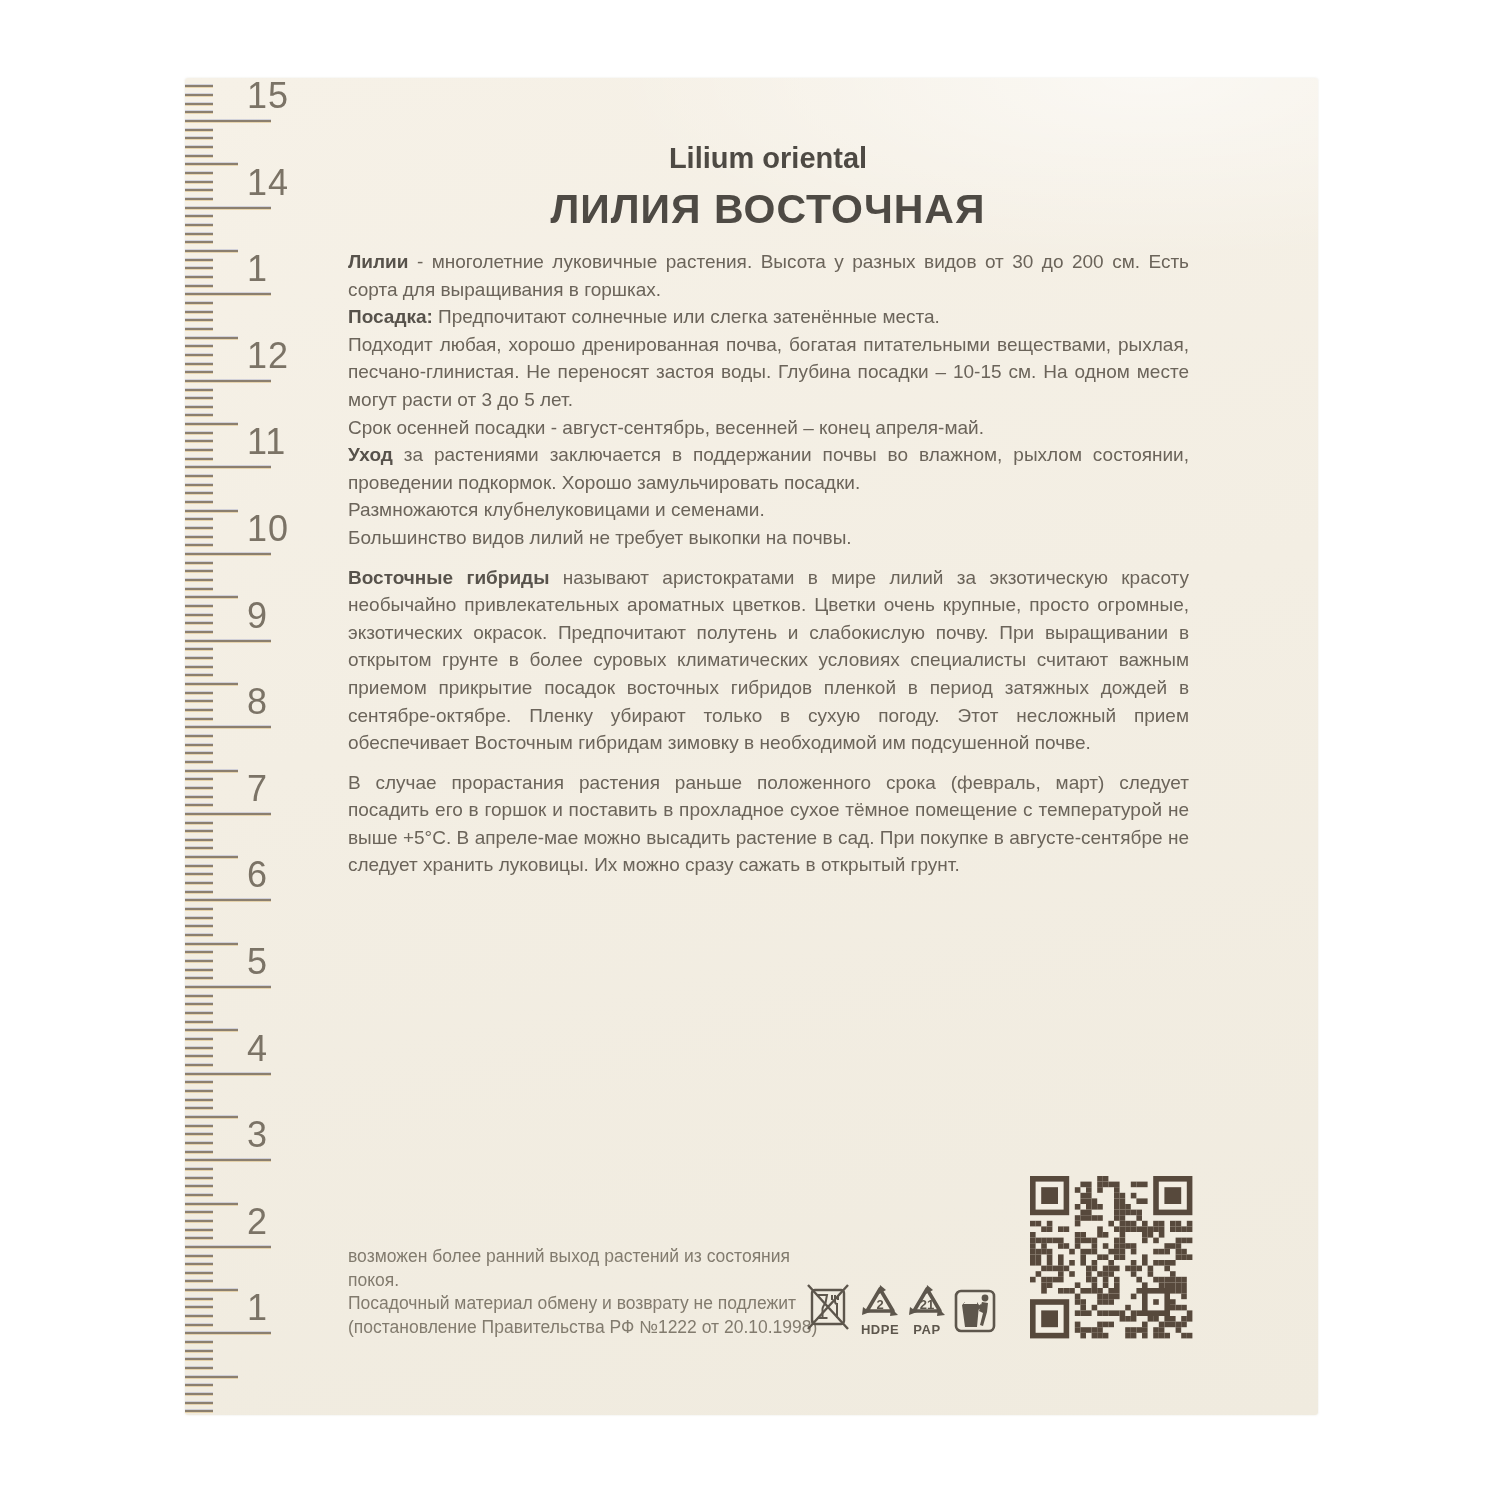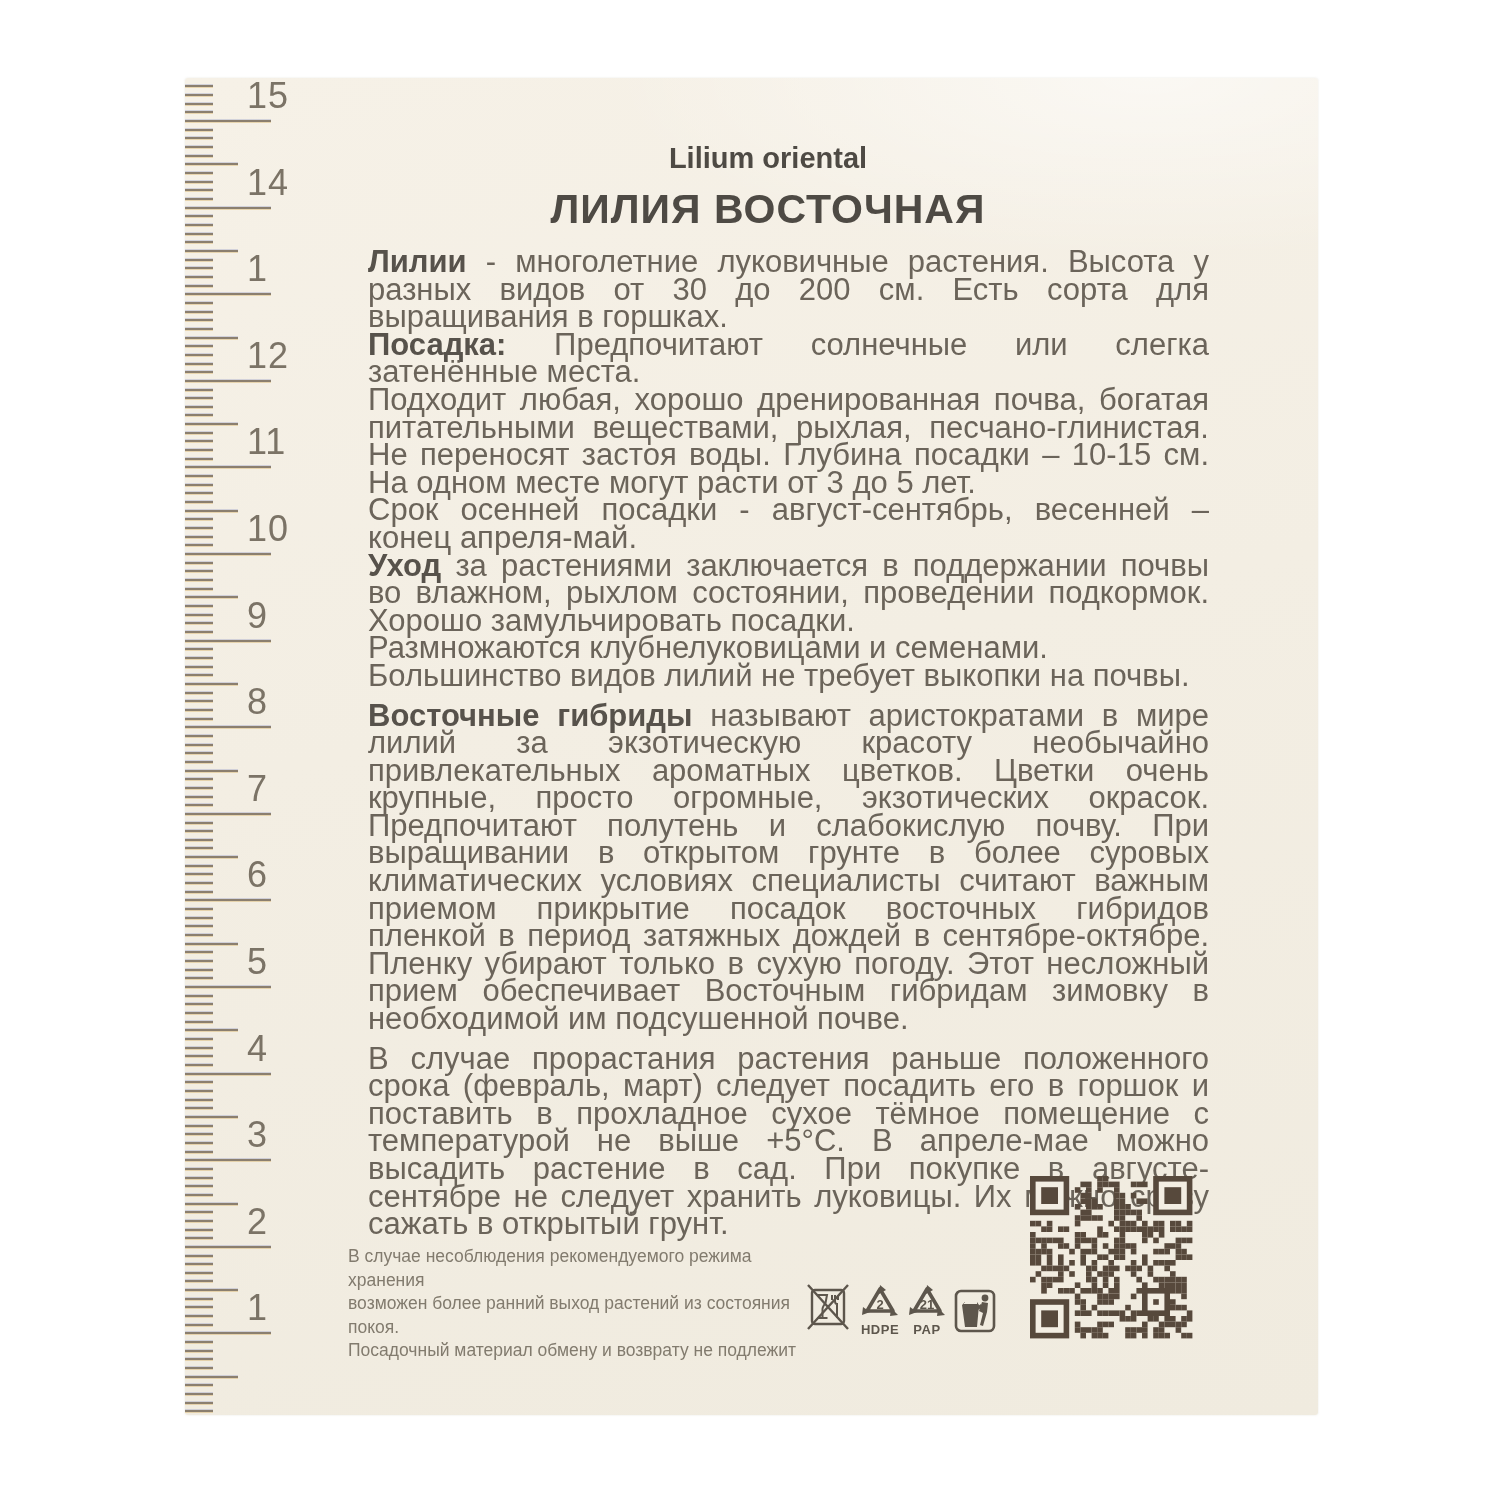--- a/index.html
+++ b/index.html
@@ -37,23 +37,22 @@
     position:absolute;left:163px;top:64px;width:840px;text-align:center;
     font-size:29px;font-weight:bold;color:var(--ink-dark);
   }
   .title-ru{
     position:absolute;left:163px;top:108px;width:840px;text-align:center;
     font-size:41px;font-weight:bold;letter-spacing:1px;color:var(--ink-dark);
   }
   
   .body-text{
     position:absolute;left:163px;top:170px;width:841px;
-    font-size:31px;line-height:27.6px;color:var(--ink);
+    font-size:19px;line-height:27.6px;color:var(--ink);
     text-align:justify;
-    margin-left:20px;
   }
   .body-text p{margin:0;}
   .body-text p.gap{margin-top:12px;}
   .body-text b{color:var(--ink-bold);}
   
   .legal{
     position:absolute;left:163px;top:1167px;width:470px;
     font-size:17.5px;line-height:23.5px;color:var(--ink-light);
   }
   .legal span{display:block;}
@@ -257,23 +256,23 @@
       <p>Подходит любая, хорошо дренированная почва, богатая питательными веществами, рыхлая, песчано-глинистая. Не переносят застоя воды. Глубина посадки – 10-15 см. На одном месте могут расти от 3 до 5 лет.</p>
       <p>Срок осенней посадки - август-сентябрь, весенней – конец апреля-май.</p>
       <p><b>Уход</b> за растениями заключается в поддержании почвы во влажном, рыхлом состоянии, проведении подкормок. Хорошо замульчировать посадки.</p>
       <p>Размножаются клубнелуковицами и семенами.</p>
       <p>Большинство видов лилий не требует выкопки на почвы.</p>
       <p class="gap"><b>Восточные гибриды</b> называют аристократами в мире лилий за экзотическую красоту необычайно привлекательных ароматных цветков. Цветки очень крупные, просто огромные, экзотических окрасок. Предпочитают полутень и слабокислую почву. При выращивании в открытом грунте в более суровых климатических условиях специалисты считают важным приемом прикрытие посадок восточных гибридов пленкой в период затяжных дождей в сентябре-октябре. Пленку убирают только в сухую погоду. Этот несложный прием обеспечивает Восточным гибридам зимовку в необходимой им подсушенной почве.</p>
       <p class="gap">В случае прорастания растения раньше положенного срока (февраль, март) следует посадить его в горшок и поставить в прохладное сухое тёмное помещение с температурой не выше +5°С. В апреле-мае можно высадить растение в сад. При покупке в августе-сентябре не следует хранить луковицы. Их можно сразу сажать в открытый грунт.</p>
     </div>
 
   <div class="legal">
-    <span>В случае несоблюдения рекомендуемого режима хранения</span>
     <span>возможен более ранний выход растений из состояния покоя.</span>
     <span>Посадочный материал обмену и возврату не подлежит</span>
+    <span>(постановление Правительства РФ №1222 от 20.10.1998)</span>
   </div>
 
   <div class="icon" style="left:620px;top:1203px;width:46px;height:52px;">
     <svg width="46" height="52" viewBox="0 0 46 52">
       <rect class="stroke" x="7" y="9" width="32" height="34" rx="3" stroke-width="2.4"></rect>
       <path class="stroke" d="M13 14 h9 l-1.5 8 q-3 4 -3 6 v9" stroke-width="2"></path>
       <path class="stroke" d="M12.5 37 h10" stroke-width="2"></path>
       <path class="stroke" d="M30 14 v6 q0 3 2 3 v14 M27 14 v5 M33 14 v5" stroke-width="2"></path>
       <path class="stroke" d="M3 4 L43 48 M43 4 L3 48" stroke-width="2.4"></path>
     </svg>

